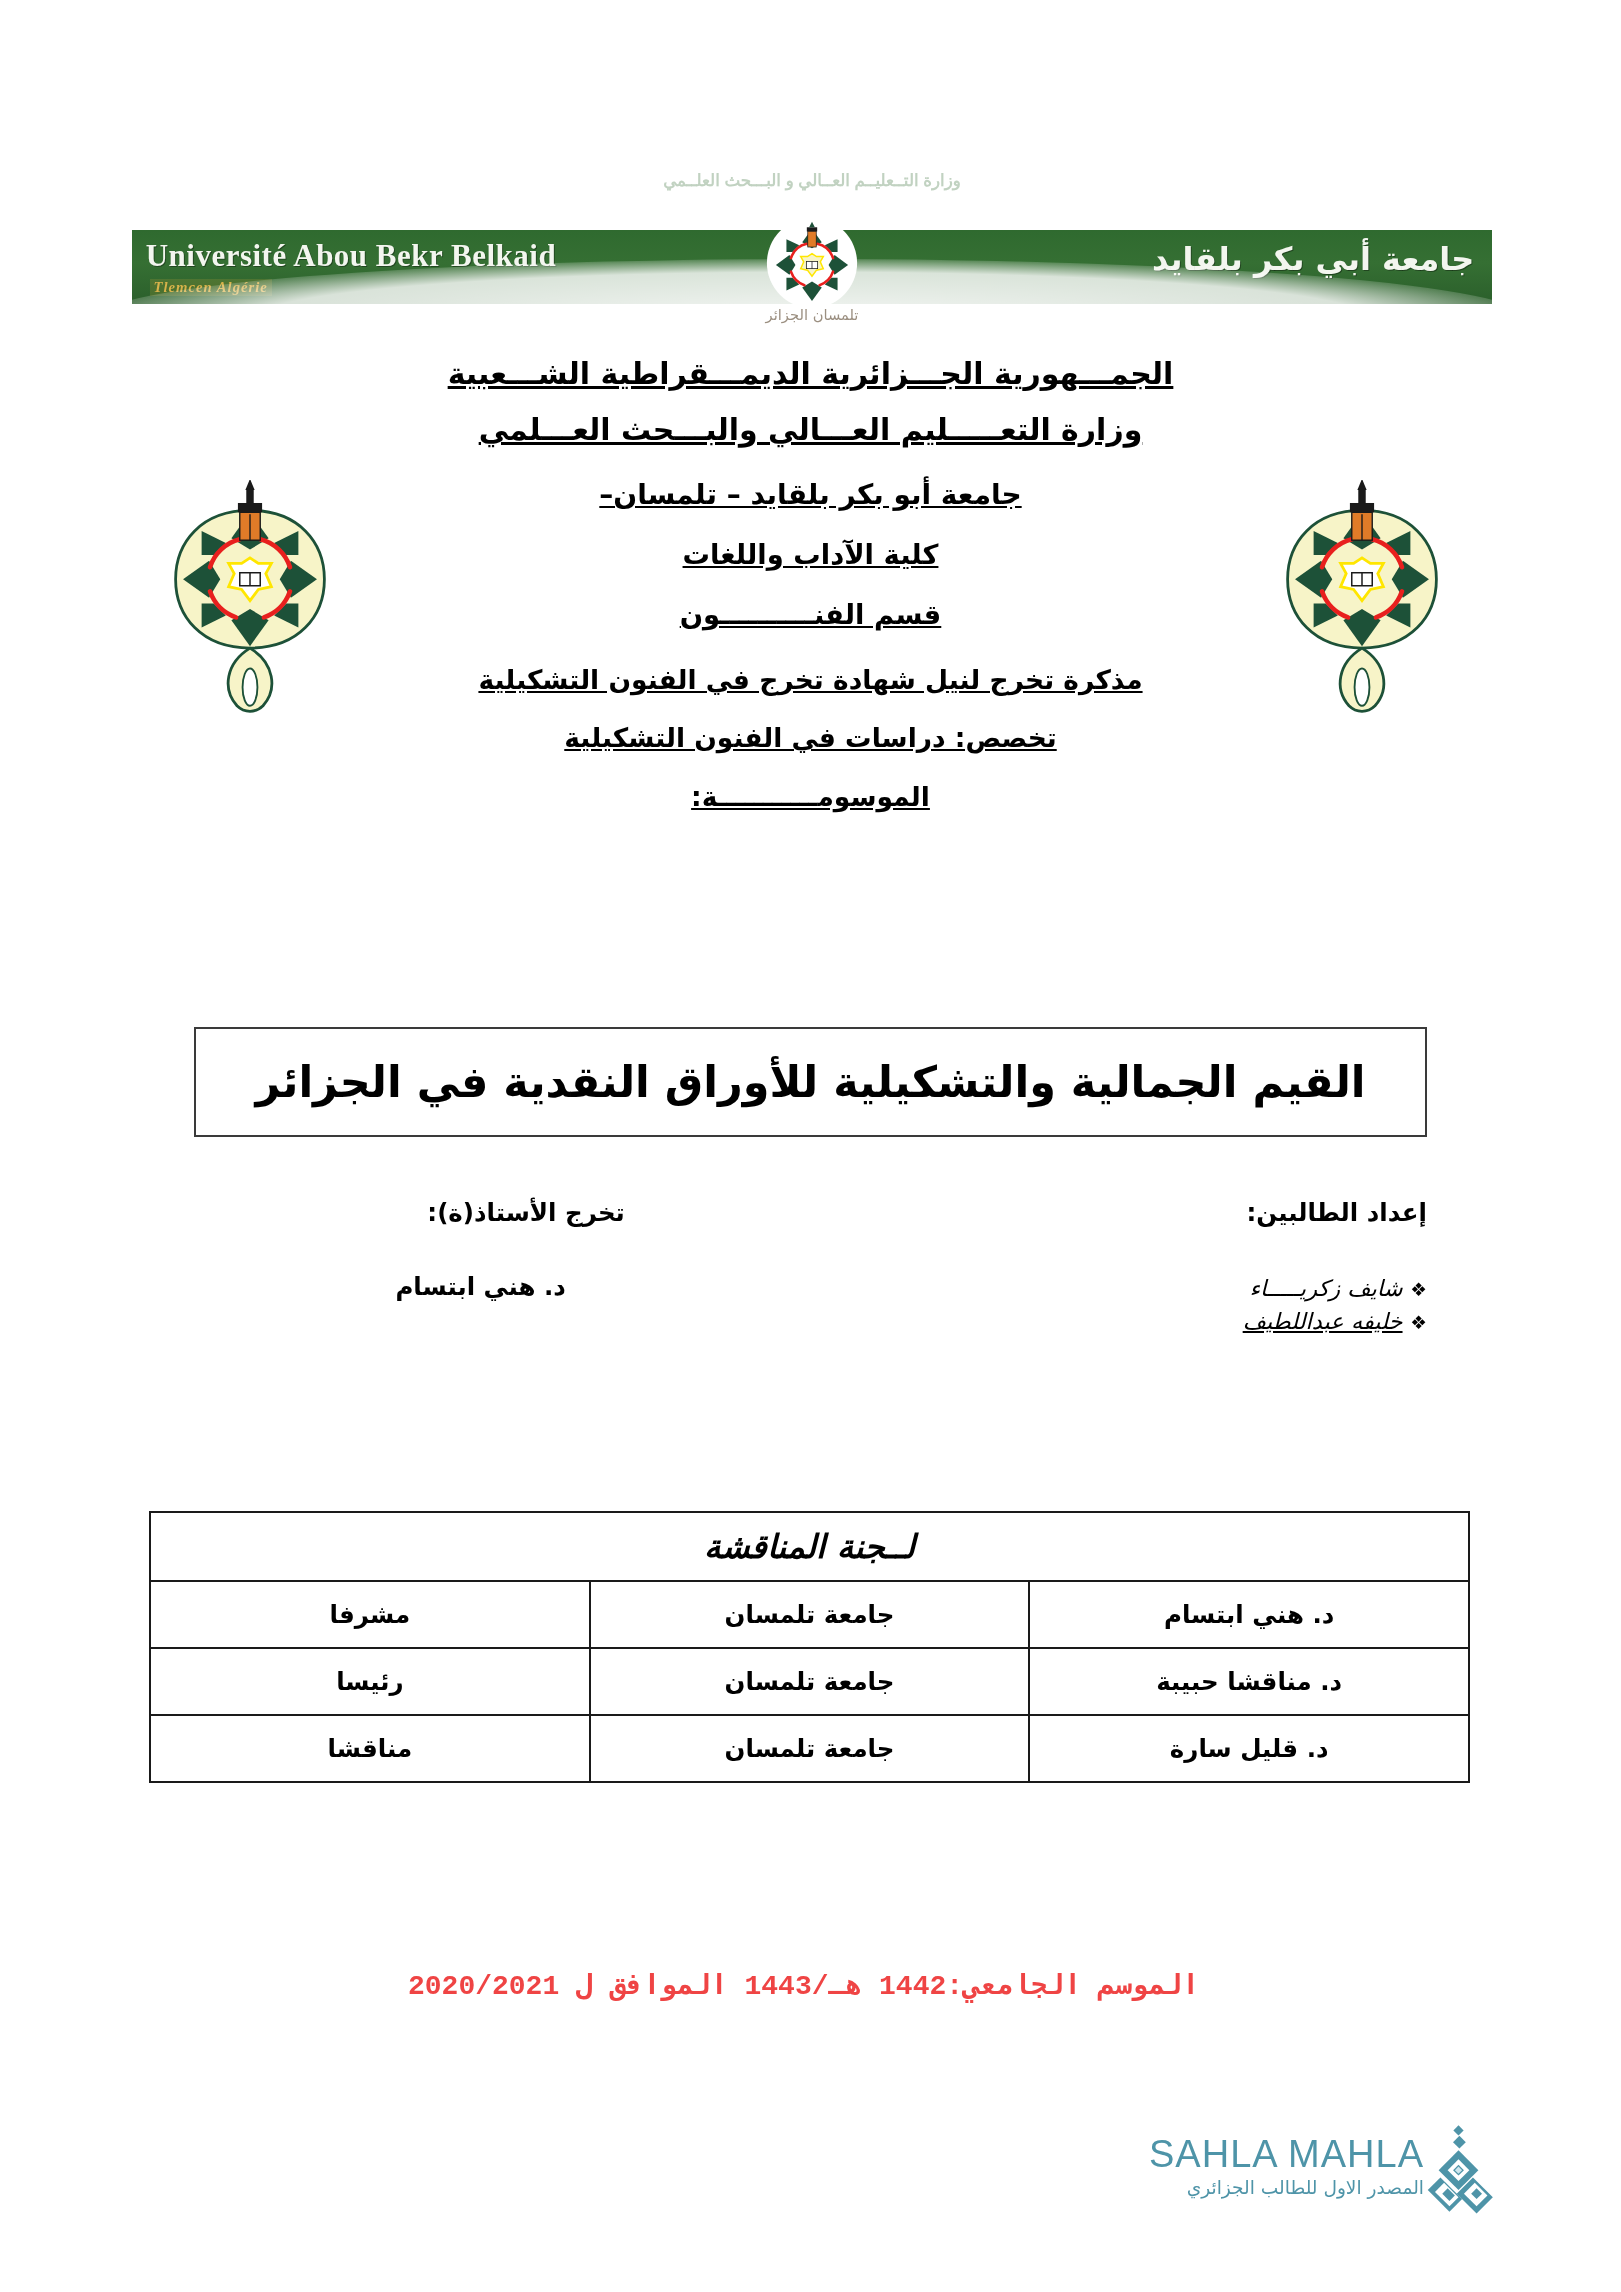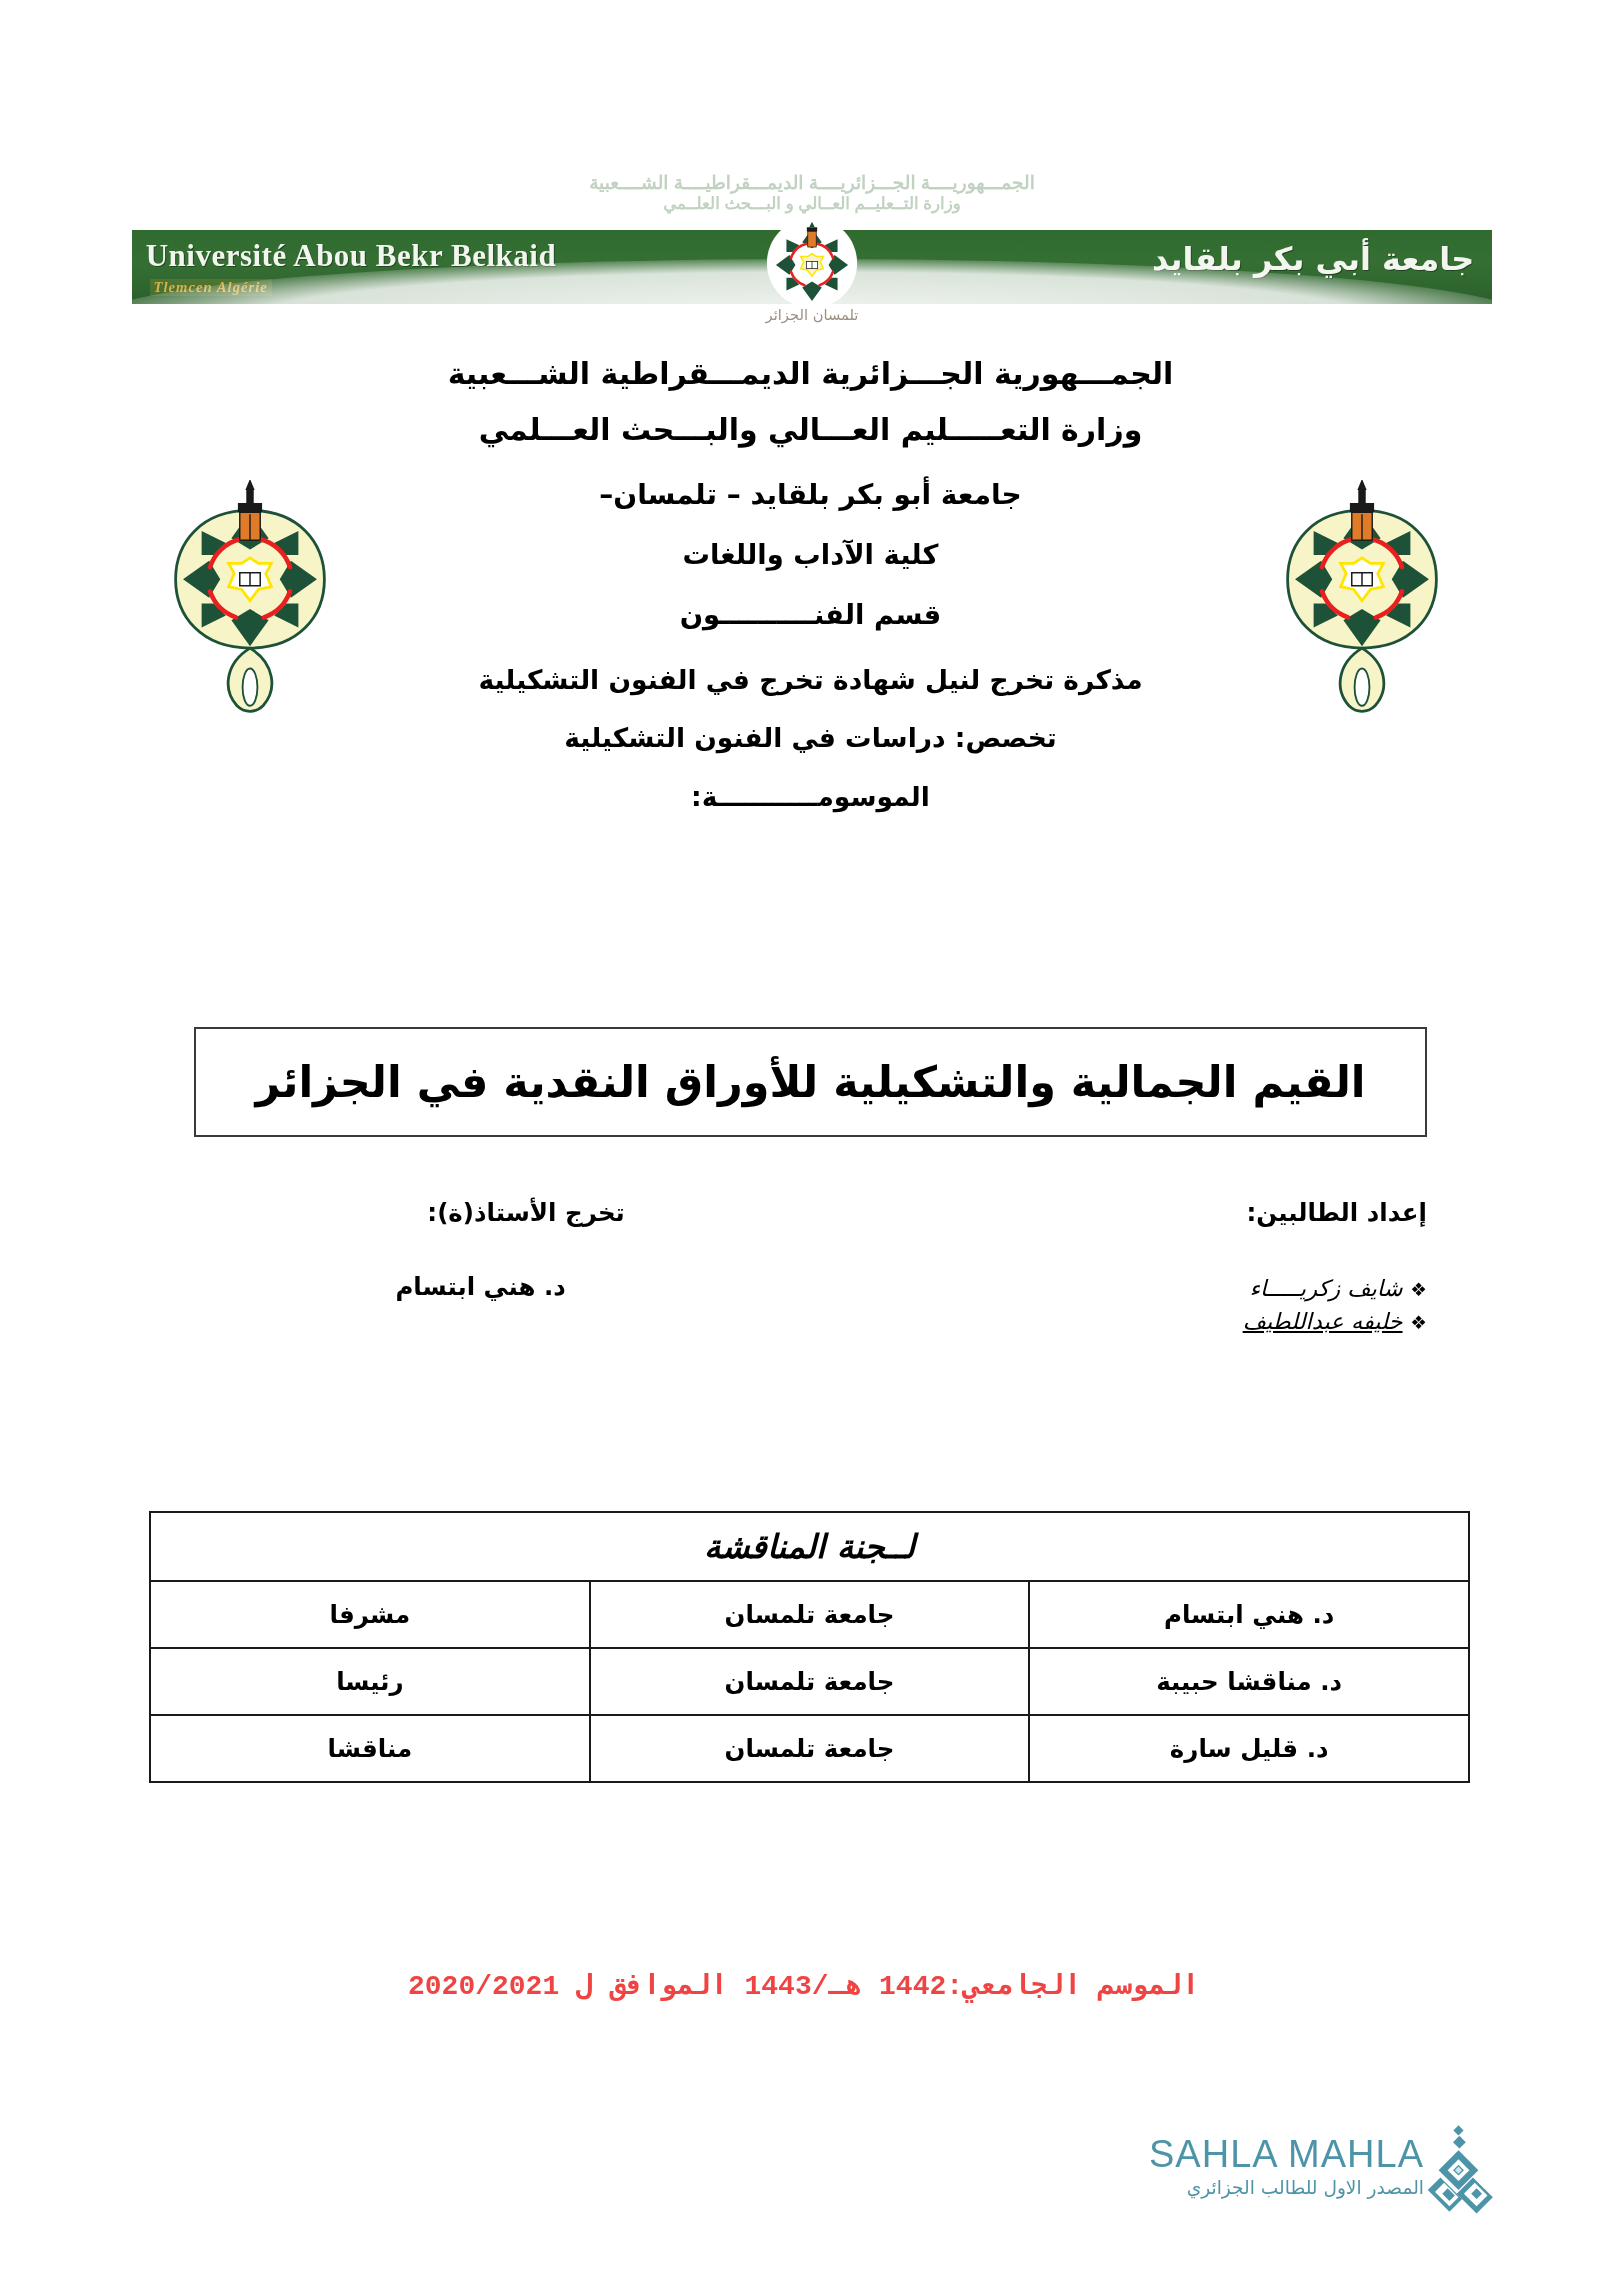--- a/index.html
+++ b/index.html
@@ -129,20 +129,21 @@
     right: 0;
     top: 351px;
     text-align: center;
   }
   .hline {
     font-family: "DejaVu Sans", sans-serif;
     font-weight: bold;
     color: #000;
     margin: 0 0 9.8px 0;
     line-height: 1.55;
+    text-decoration: underline;
   }
   .hline.h1 { font-size: 30px; }
   .hline.h2 { font-size: 30px; margin-bottom: 19.6px; }
   .hline.h3 { font-size: 28px; margin-bottom: 17.6px; }
   .hline.h4 { font-size: 27.4px; margin-bottom: 17.6px; }
   .hline.h5 { font-size: 27.4px; margin-bottom: 21.6px; }
   .hline.h6 { font-size: 26.5px; margin-bottom: 17.6px; }
   .hline.h7 { font-size: 26.5px; margin-bottom: 17.6px; }
   .hline.h8 { font-size: 26.5px; margin-bottom: 0; }
 
@@ -305,21 +306,20 @@
   }
 </style>
 </head>
 <body>
 
 <div class="page">
 
   <div class="banner">
 
     <div class="banner-faded">
-      <div class="bl1">الجمـــهوريــــة الجـــزائريــــة الديمـــقراطيــــة الشــــعبية</div>
       <div class="bl2">وزارة التــعليــم العــالي و البـــحث العلــمي</div>
     </div>
 
     <div class="banner-green">
       <div class="banner-fr">Université Abou Bekr Belkaid</div>
       <div class="banner-fr-sub">Tlemcen   Algérie</div>
       <div class="banner-ar">جامعة أبي بكر بلقايد</div>
     </div>
 
     <svg class="banner-logo" viewBox="0 0 200 200">

